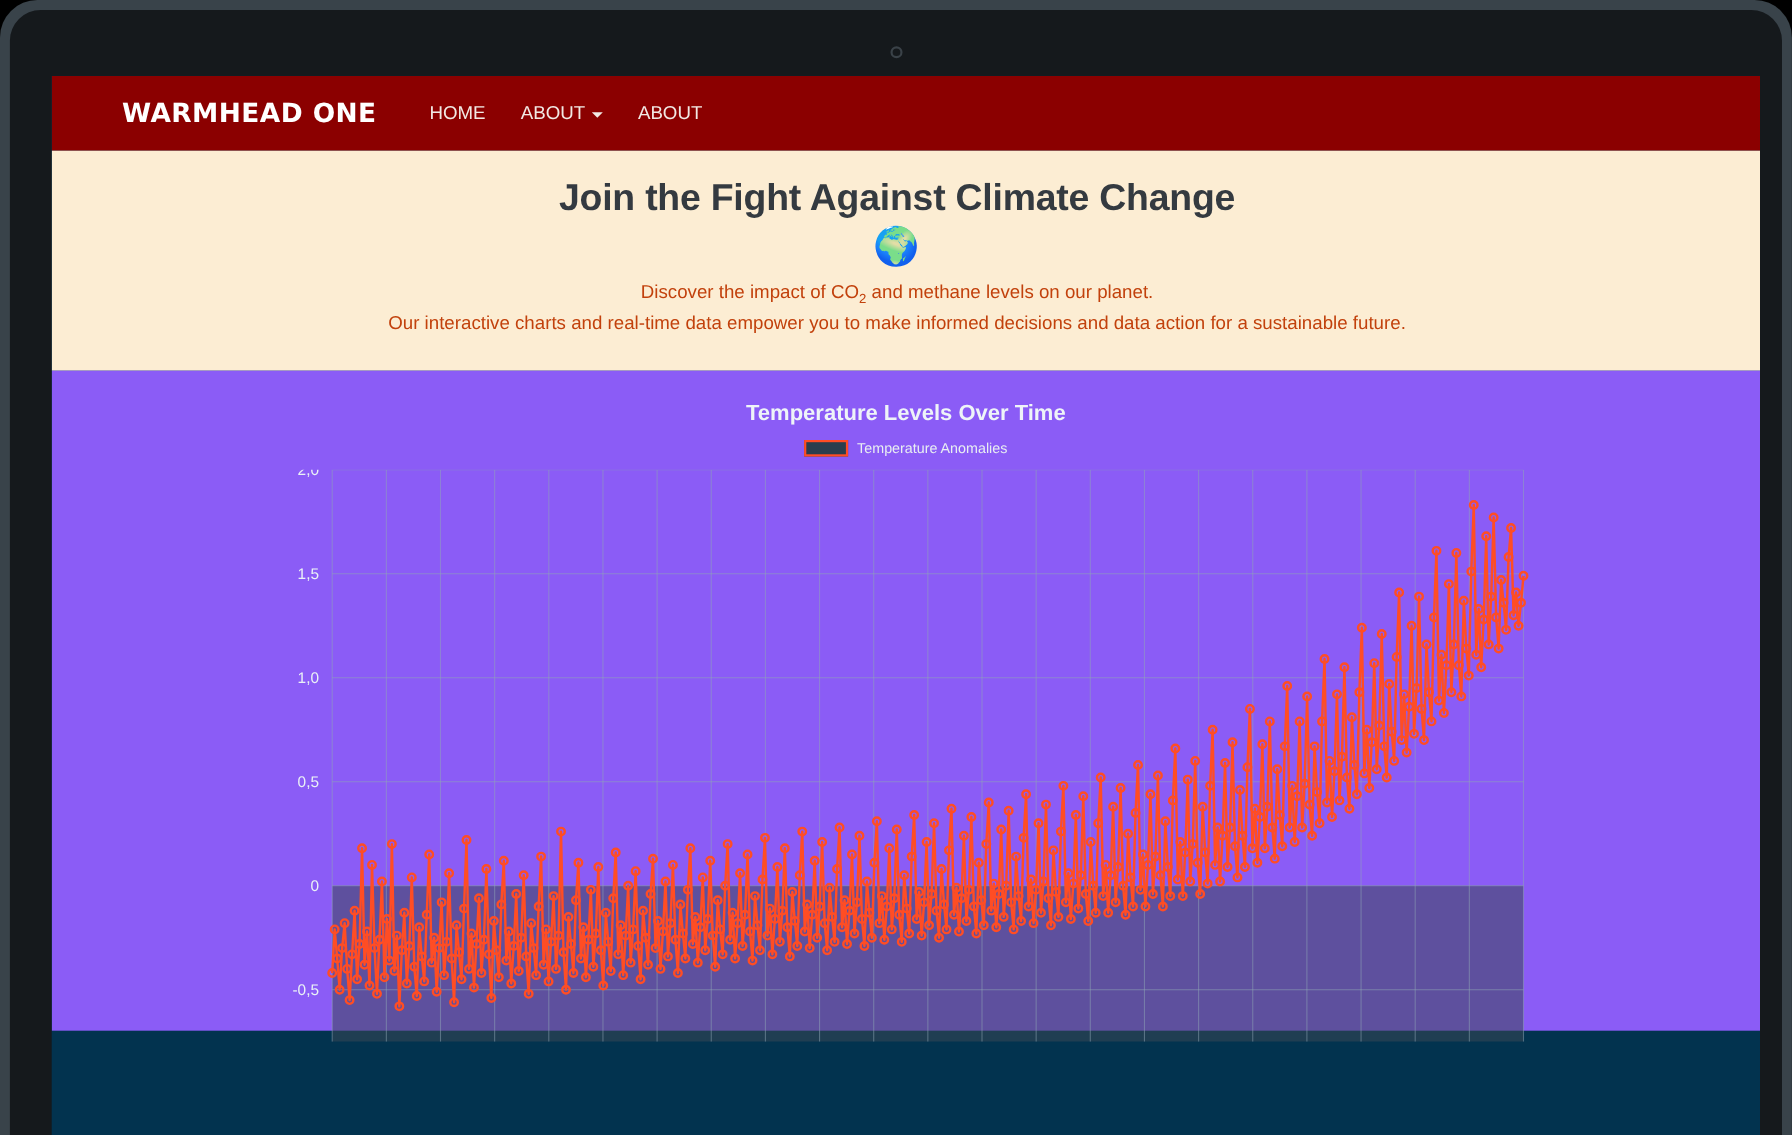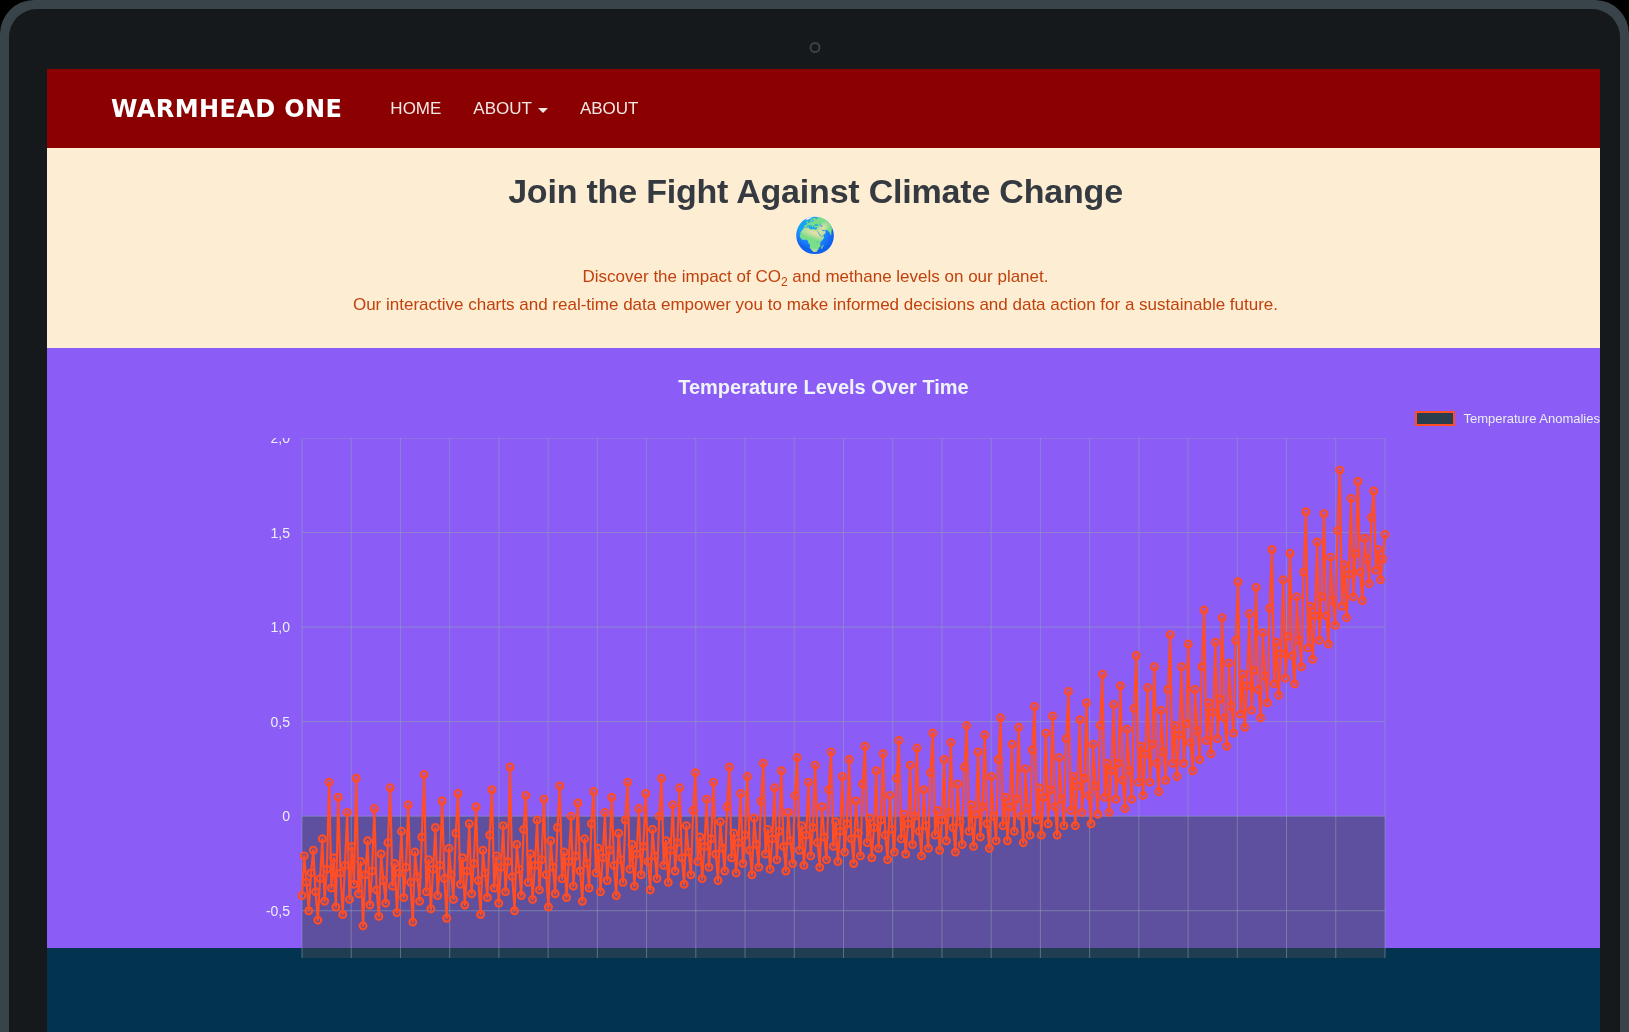--- a/index.html
+++ b/index.html
@@ -31,21 +31,21 @@
   }
   #screen {
     position: absolute; left: 38px; top: 60px;
     width: 1553px; height: 972px;
     background: #02334f;
     overflow: hidden;
   }
 
   
   #navbar {
-    height: 79px;
+    height: 68px;
     background: #8b0000;
     display: flex;
     align-items: center;
     padding: 0 0 0 64px;
   }
   #brand {
     color: #ffffff;
     font-size: 24px;
     font-weight: bold;
     letter-spacing: 0.4px;
@@ -109,21 +109,21 @@
     text-align: center;
     color: #eef4f8;
     font-size: 20px;
     font-weight: bold;
     font-family: "Liberation Sans", sans-serif;
   }
   #legend {
     position: absolute;
     top: 63px; left: 0; right: 0;
     display: flex;
-    justify-content: flex-end;
+    justify-content: center;
     align-items: center;
     gap: 8px;
   }
   #legend-swatch {
     width: 40px; height: 15px;
     background: #2a3e4d;
     border: 2px solid #ff4d24;
   }
   #legend-label {
     color: #e8eef2;

